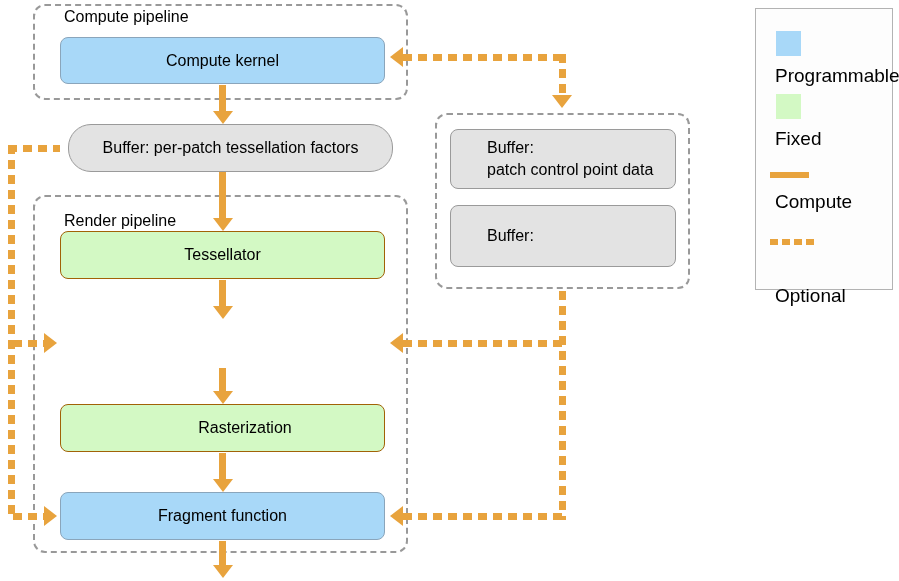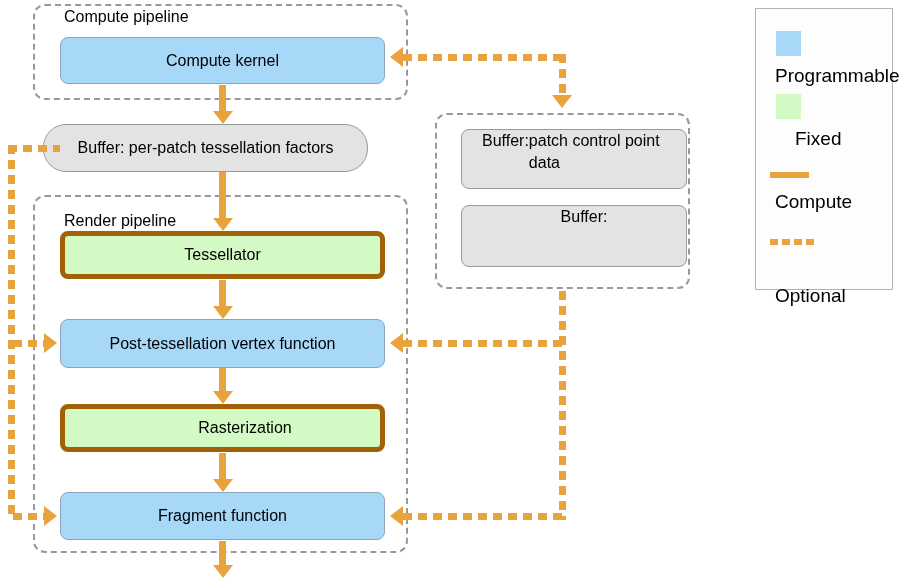--- a/index.html
+++ b/index.html
@@ -16,25 +16,25 @@
   }
   .group-label { position:absolute; font-size:16px; white-space:nowrap; }
 
   
   .node {
     position:absolute; box-sizing:border-box; border-radius:8px;
     display:flex; align-items:center; justify-content:center;
     font-size:16px; text-align:center;
   }
   .node.prog   { background:var(--programmable,#a8d8f8); border:1px solid #8aa5bb; }
-  .node.fixedf { background:var(--fixed,#d3f9c4);        border:5px solid #a16207;text-align:center; }
+  .node.fixedf { background:var(--fixed,#d3f9c4);        border:1px solid #a16207;text-align:center; }
   .node.buff   { background:var(--buffer,#e3e3e3);       border:1px solid #9a9a9a; }
   .node.two-line {
-    align-items:flex-start; justify-content:center;
-    padding-left:20px; text-align:left; line-height:22px;margin-left:11px;
+    flex-direction:column; align-items:flex-start; justify-content:center;
+    padding-left:36px; text-align:left; line-height:22px;
   }
 
   
   .sarrow { position:absolute; width:7px; background:var(--connector,#e8a33d); }
   .sarrow::after {
     content:""; position:absolute; top:100%; left:50%; transform:translateX(-50%);
     width:0; height:0;
     border-left:10px solid transparent; border-right:10px solid transparent;
     border-top:13px solid var(--connector,#e8a33d);
   }
@@ -76,25 +76,24 @@
   <div class="group" style="left:33px; top:4px; width:375px; height:96px;"></div>
   <div class="group-label" style="left:64px; top:8px;">Compute pipeline</div>
 
   <div class="group" style="left:33px; top:195px; width:375px; height:358px;"></div>
   <div class="group-label" style="left:64px; top:212px;">Render pipeline</div>
 
   <div class="group" style="left:435px; top:113px; width:255px; height:176px;"></div>
 
   <div class="node prog" style="left:60px; top:37px; width:325px; height:47px;">Compute kernel</div>
 
-  <div class="node buff" style="left:43px; top:124px; width:325px; height:48px;border-radius:23px;">Buffer: per-patch tessellation factors</div>
+  <div class="node buff" style="left:68px; top:124px; width:325px; height:48px;border-radius:23px;">Buffer: per-patch tessellation factors</div>
 
   <div class="node fixedf" style="left:60px; top:231px; width:325px; height:48px;">Tessellator</div>
 
-  <div class="node prog" style="left:60px; top:319px; width:325px; height:49px;">Post-tessellation vertex function</div>
 
   <div class="node fixedf" style="left:60px; top:404px; width:325px; height:48px;padding-left:45px;">Rasterization</div>
 
   <div class="node prog" style="left:60px; top:492px; width:325px; height:48px;">Fragment function</div>
 
   <div class="node buff two-line" style="left:450px; top:129px; width:226px; height:60px;">
     <span>Buffer:</span>
     <span>patch control point data</span>
   </div>
 
@@ -125,21 +124,21 @@
   <div class="dash-h" style="left:403px; top:340px; width:160px;"></div>
   <div class="head left" style="left:390px; top:333px;"></div>
   <div class="dash-h" style="left:403px; top:513px; width:160px;"></div>
   <div class="head left" style="left:390px; top:506px;"></div>
 
   <div class="legend">
     <div class="swatch prog" style="left:20px; top:22px;"></div>
     <div class="llabel" style="left:19px; top:56px;">Programmable</div>
 
     <div class="swatch fixedf" style="left:20px; top:85px;"></div>
-    <div class="llabel" style="left:19px; top:119px;margin-left:20px;">Fixed</div>
+    <div class="llabel" style="left:19px; top:119px;">Fixed</div>
 
     <div class="line-solid" style="left:14px; top:163px;"></div>
     <div class="llabel" style="left:19px; top:182px;">Compute</div>
 
     <div class="line-dash" style="left:14px; top:230px;"></div>
     <div class="llabel" style="left:19px; top:249px;margin-top:27px;">Optional</div>
   </div>
 
 </div>
 

